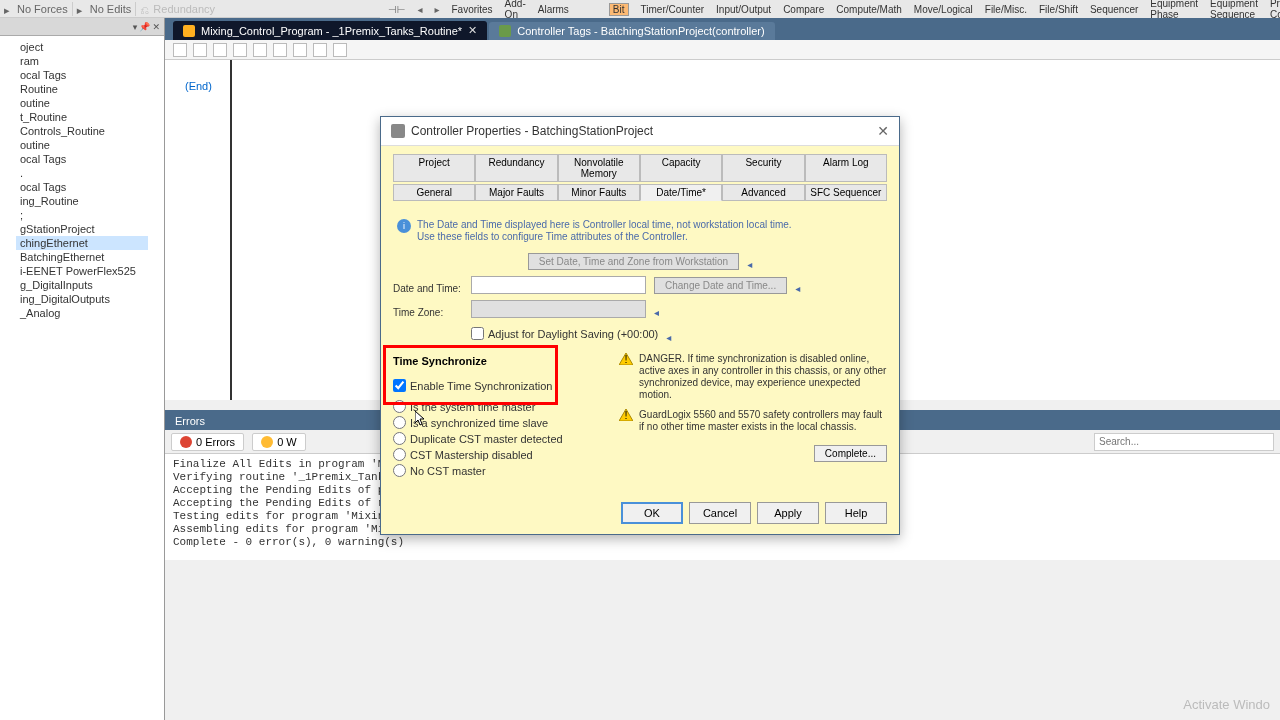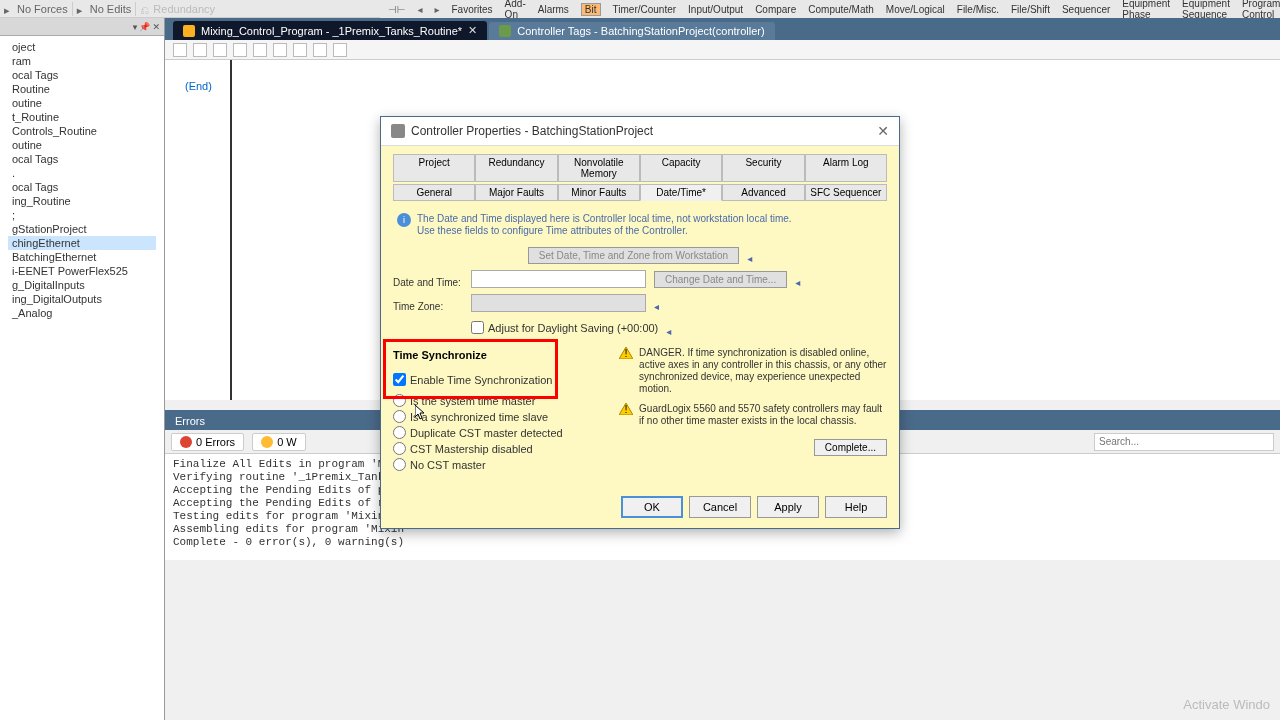--- a/index.html
+++ b/index.html
@@ -5,27 +5,27 @@
 * { margin: 0; padding: 0; box-sizing: border-box; font-family: "Segoe UI", Tahoma, sans-serif; font-size: 11px; }
 body { background: #f0f0f0; width: 1280px; height: 720px; overflow: hidden; position: relative; }
 
 
 .top-toolbar { height: 18px; background: #e8e8e8; border-bottom: 1px solid #ccc; display: flex; align-items: center; padding: 0 4px; gap: 2px; }
 .tb-sep { width: 1px; height: 14px; background: #ccc; margin: 0 2px; }
 .tb-item { display: flex; align-items: center; gap: 3px; color: #666; font-size: 10px; cursor: pointer; }
 .tb-icon { width: 10px; height: 10px; display: inline-block; }
 .menu-bar { background: #e8e8e8; display: flex; gap: 12px; padding: 0 8px; height: 18px; align-items: center; position: absolute; top: 0; right: 0; left: 380px; }
 .menu-item { color: #333; font-size: 10px; cursor: pointer; }
-.menu-item.active { background: #fdba74; border: 1px solid #999; padding: 0 3px; }
+.menu-item.active { background: #fdba74; border: 1px solid #999; padding: 0 3px; margin-left: 28px; }
 
 
 .tree-panel { position: absolute; left: 0; top: 18px; width: 165px; bottom: 0; background: #fff; border-right: 1px solid #999; overflow: hidden; }
 .tree-header { height: 18px; background: #d8d8d8; border-bottom: 1px solid #aaa; display: flex; justify-content: flex-end; align-items: center; padding: 0 4px; gap: 2px; }
 .tree-header span { color: #555; font-size: 9px; cursor: pointer; }
-.tree-body { padding: 4px 8px; }
+.tree-body { padding: 4px 16px; }
 .tree-node { padding: 1px 4px; color: #333; font-size: 11px; cursor: pointer; white-space: nowrap; overflow: hidden; }
 .tree-node.selected { background: #cce5ff; }
 
 
 .doc-tabs { position: absolute; left: 165px; top: 18px; right: 0; height: 22px; background: #4a6a8a; display: flex; align-items: flex-end; padding-left: 8px; }
 .doc-tab { background: #5a7a9a; color: #fff; padding: 3px 10px; font-size: 11px; display: flex; align-items: center; gap: 6px; border-top-left-radius: 3px; border-top-right-radius: 3px; margin-right: 2px; cursor: pointer; }
 .doc-tab.active { background: #0f172a; }
 .doc-tab .close { color: #ddd; cursor: pointer; }
 .doc-tab-icon { width: 12px; height: 12px; background: #ffb020; border-radius: 2px; }
 
@@ -50,21 +50,21 @@
 .errors-body { padding: 4px 8px; font-family: "Courier New", monospace; font-size: 11px; color: #333; line-height: 13px; white-space: pre; overflow: hidden; }
 
 
 .dialog { position: absolute; left: 380px; top: 116px; width: 520px; background: #fef9c3; border: 1px solid #4a6a8a; box-shadow: 0 4px 12px rgba(0,0,0,0.3); }
 .dialog-title { background: #fff; padding: 6px 10px; display: flex; align-items: center; gap: 6px; border-bottom: 1px solid #ddd; }
 .dialog-title-icon { width: 14px; height: 14px; background: #888; border-radius: 2px; }
 .dialog-title-text { font-size: 12px; color: #333; }
 .dialog-close { margin-left: auto; color: #666; cursor: pointer; font-size: 14px; }
 .dialog-body { padding: 8px 12px 12px; }
 
-.tab-rows { margin-bottom: 8px; }
+.tab-rows { margin-bottom: 14px; }
 .tab-row { display: flex; gap: 0; margin-bottom: 2px; }
 .dlg-tab { flex: 1; text-align: center; padding: 2px 4px; font-size: 10px; border: 1px solid #bbb; background: #e8e8e8; cursor: pointer; }
 .dlg-tab.active { background: #f0f0f0; border-bottom: 1px solid #f0f0f0; position: relative; z-index: 1; }
 
 .info-row { display: flex; gap: 6px; padding: 4px; }
 .info-icon { width: 14px; height: 14px; border-radius: 50%; background: #4a90d9; color: #fff; text-align: center; font-size: 9px; line-height: 14px; flex-shrink: 0; }
 .info-text { color: #4a6aaa; font-size: 10px; line-height: 12px; }
 
 .form-row { display: flex; align-items: flex-end; margin: 6px 0; gap: 8px; }
 .form-label { width: 70px; font-size: 10px; color: #333; }

